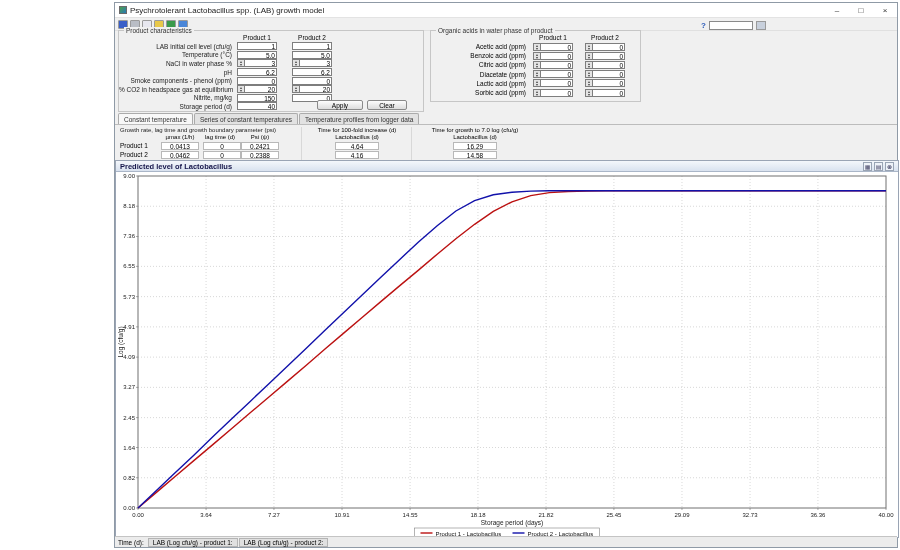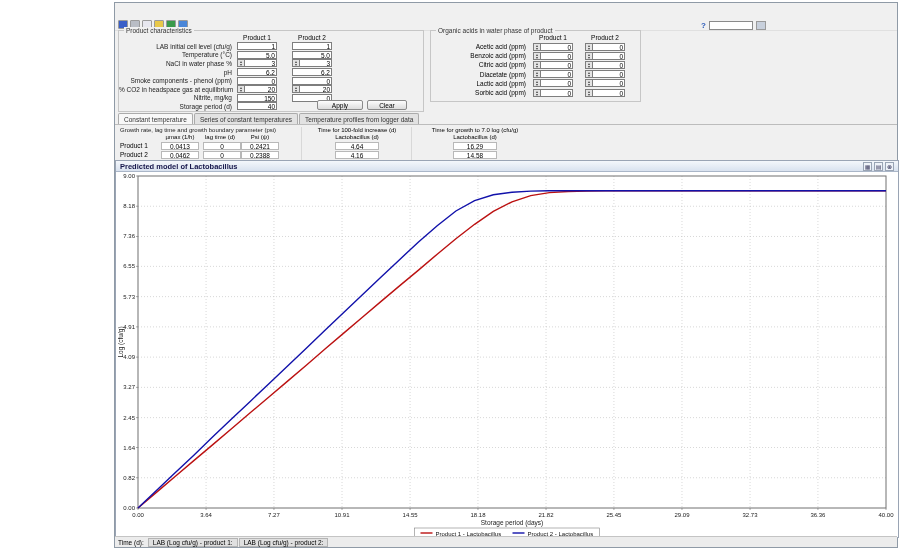--- a/index.html
+++ b/index.html
@@ -111,20 +111,29 @@
                font-size:6.5px; }
   .stlabel { margin-right:4px; }
   .sttab { border:1px solid #b4b4b4; background:#e0e0e0; padding:0 4px; height:9px;
            line-height:8px; margin-right:1px; }
 </style>
 </head>
 <body>
 
 <div class="window">
 
+  <div class="titlebar">
+    <span class="appicon"></span>
+    <span class="title">Psychrotolerant Lactobacillus spp. (LAB) growth model</span>
+    <span class="winbtns">
+        <span class="winbtn">–</span>
+        <span class="winbtn">□</span>
+        <span class="winbtn">×</span>
+      </span>
+  </div>
 
   <div class="toolbar">
     <span style="display:flex;align-items:center;">
         <span class="tbicon ic-save"></span>
         <span class="tbicon ic-print"></span>
         <span class="tbicon ic-copy"></span>
         <span class="tbicon ic-open"></span>
         <span class="tbicon ic-export"></span>
         <span class="tbicon ic-help"></span>
       </span>
@@ -374,21 +383,21 @@
 
     <div class="vsep" style="left:296px;"></div>
     <div class="t7h">Time for growth to 7.0 log (cfu/g)</div>
     <div class="t7s">Lactobacillus (d)</div>
     <div class="rcell c5 ry1">16.29</div>
     <div class="rcell c5 ry2">14.58</div>
   </div>
 
   <div class="chartpanel">
     <div class="chead">
-      <span>Predicted model of Lactobacillus</span>
+      <span>Predicted level of Lactobacillus</span>
       <span class="chicons">
           <span class="chicon">▦</span>
           <span class="chicon">▤</span>
           <span class="chicon">⊕</span>
         </span>
     </div>
     <svg id="chart-svg" width="782" height="366" viewBox="0 0 782 366">
         <rect x="22" y="4" width="748" height="332" fill="#ffffff"></rect>
         <line x1="90.068" y1="4" x2="90.068" y2="336" class="grid"></line>
         <line x1="157.94899999999998" y1="4" x2="157.94899999999998" y2="336" class="grid"></line>

